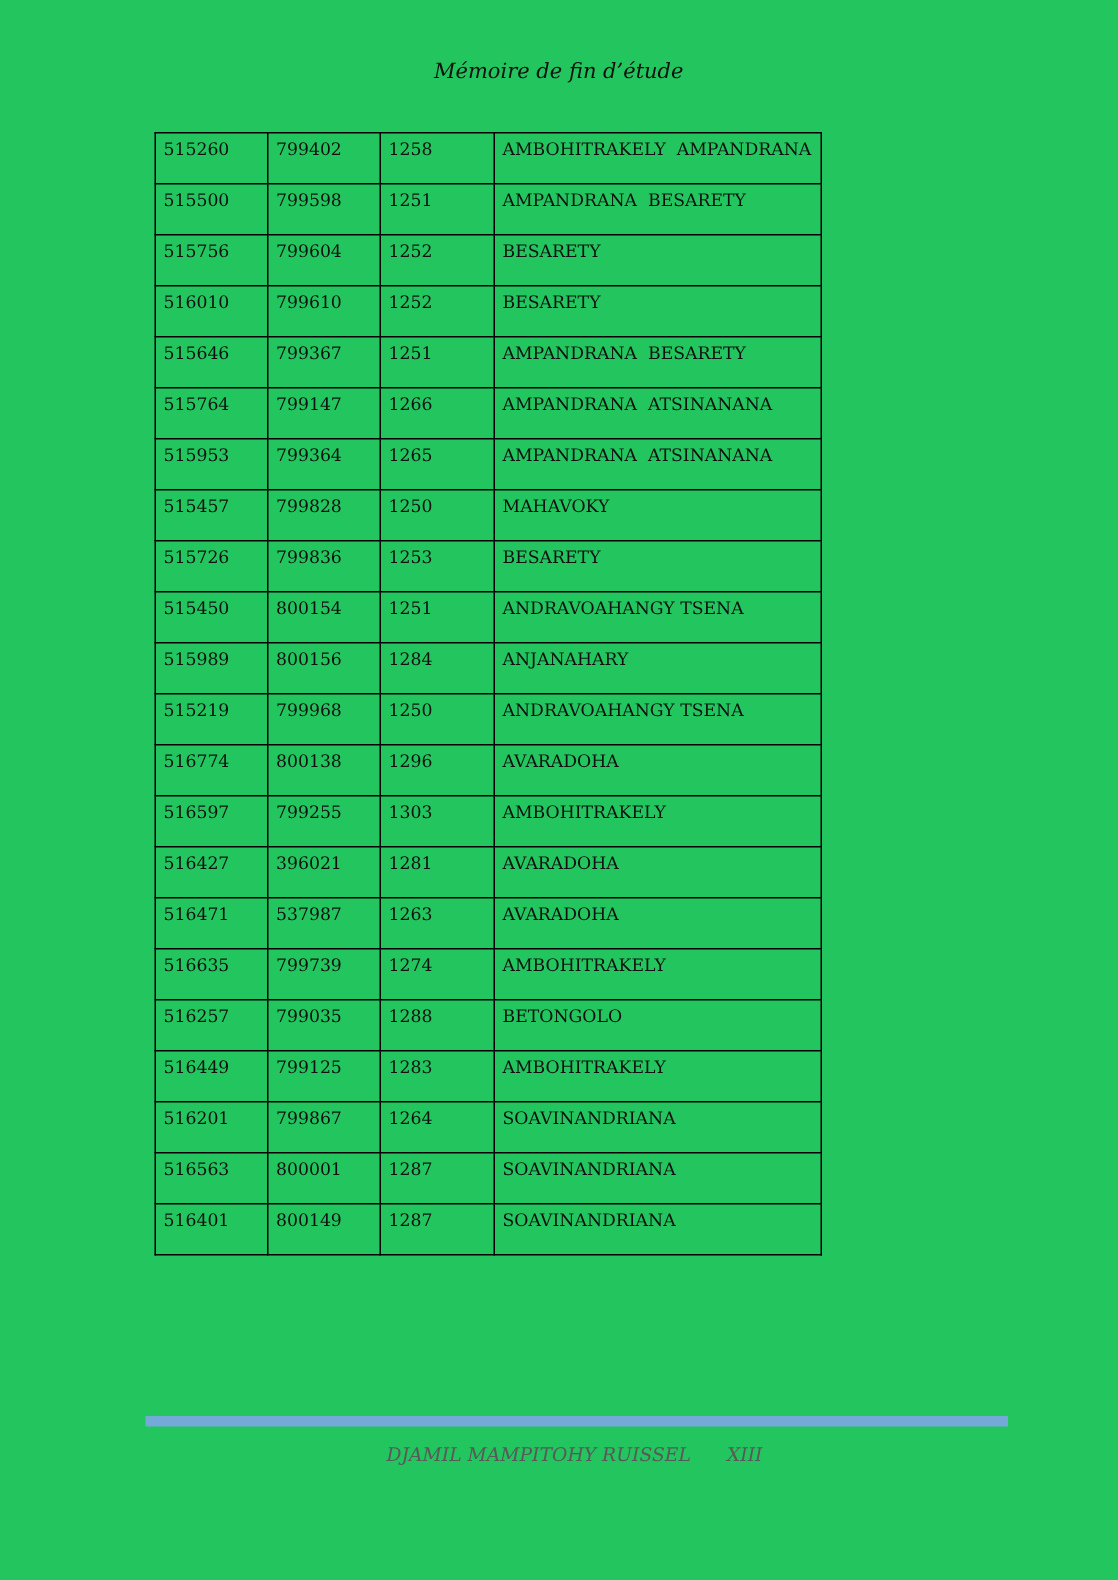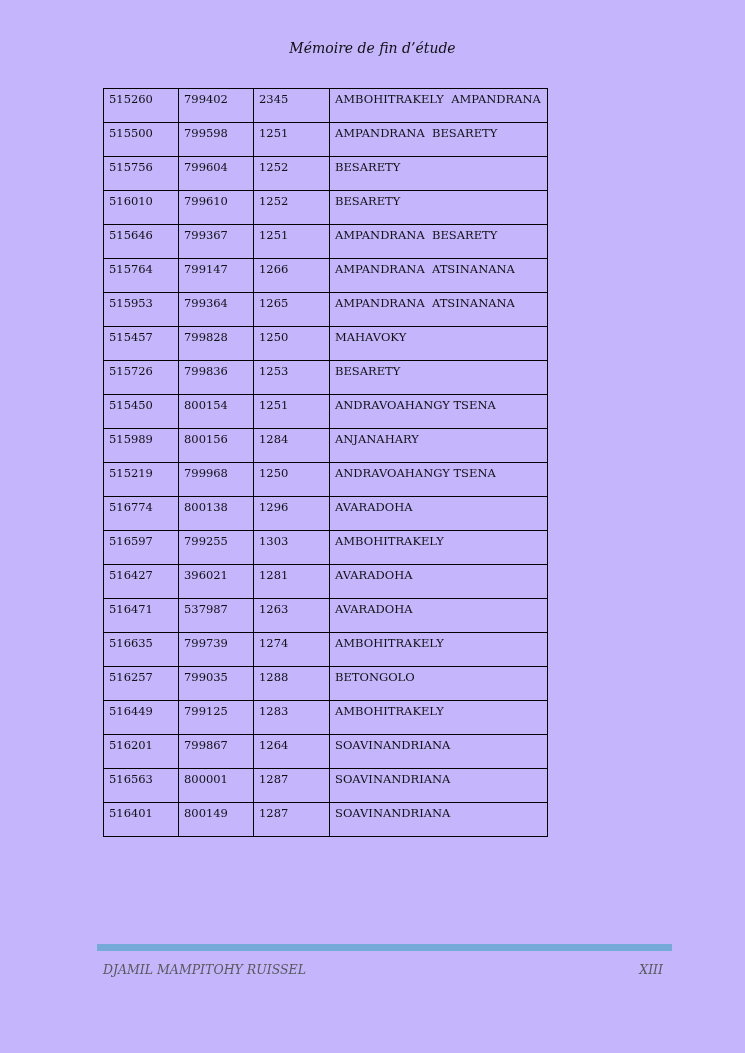--- a/index.html
+++ b/index.html
@@ -1,21 +1,21 @@
 <!DOCTYPE html>
 <html><head>
 <meta charset="utf-8">
 <style>
   * { margin: 0; padding: 0; box-sizing: border-box; }
   html, body { background: #ffffff; }
   .page {
     position: relative;
     width: 745px;
     height: 1053px;
-    background: #c4b5fd;
+    background: #22c55e;
     overflow: hidden;
     font-family: "DejaVu Serif", "Liberation Serif", serif;
   }
   .title {
     position: absolute;
     top: 40px;
     left: 0;
     width: 100%;
     text-align: center;
     font-style: italic;
@@ -50,21 +50,21 @@
     width: 575px;
     height: 7px;
     background: #74A9D8;
   }
   .footer {
     position: absolute;
     left: 103px;
     top: 962px;
     width: 560px;
     display: flex;
-    justify-content: space-between;
+    justify-content: center;
     align-items: baseline;
     font-style: italic;
     font-size: 12.5px;
     color: #595959;
     gap: 24px;
   }
 </style>
 </head>
 <body>
 
@@ -76,21 +76,21 @@
     <colgroup>
       <col class="col-a">
       <col class="col-b">
       <col class="col-c">
       <col class="col-d">
     </colgroup>
     <tbody>
         <tr>
           <td>515260</td>
           <td>799402</td>
-          <td>2345</td>
+          <td>1258</td>
           <td>AMBOHITRAKELY  AMPANDRANA</td>
         </tr>
         <tr>
           <td>515500</td>
           <td>799598</td>
           <td>1251</td>
           <td>AMPANDRANA  BESARETY</td>
         </tr>
         <tr>
           <td>515756</td>

